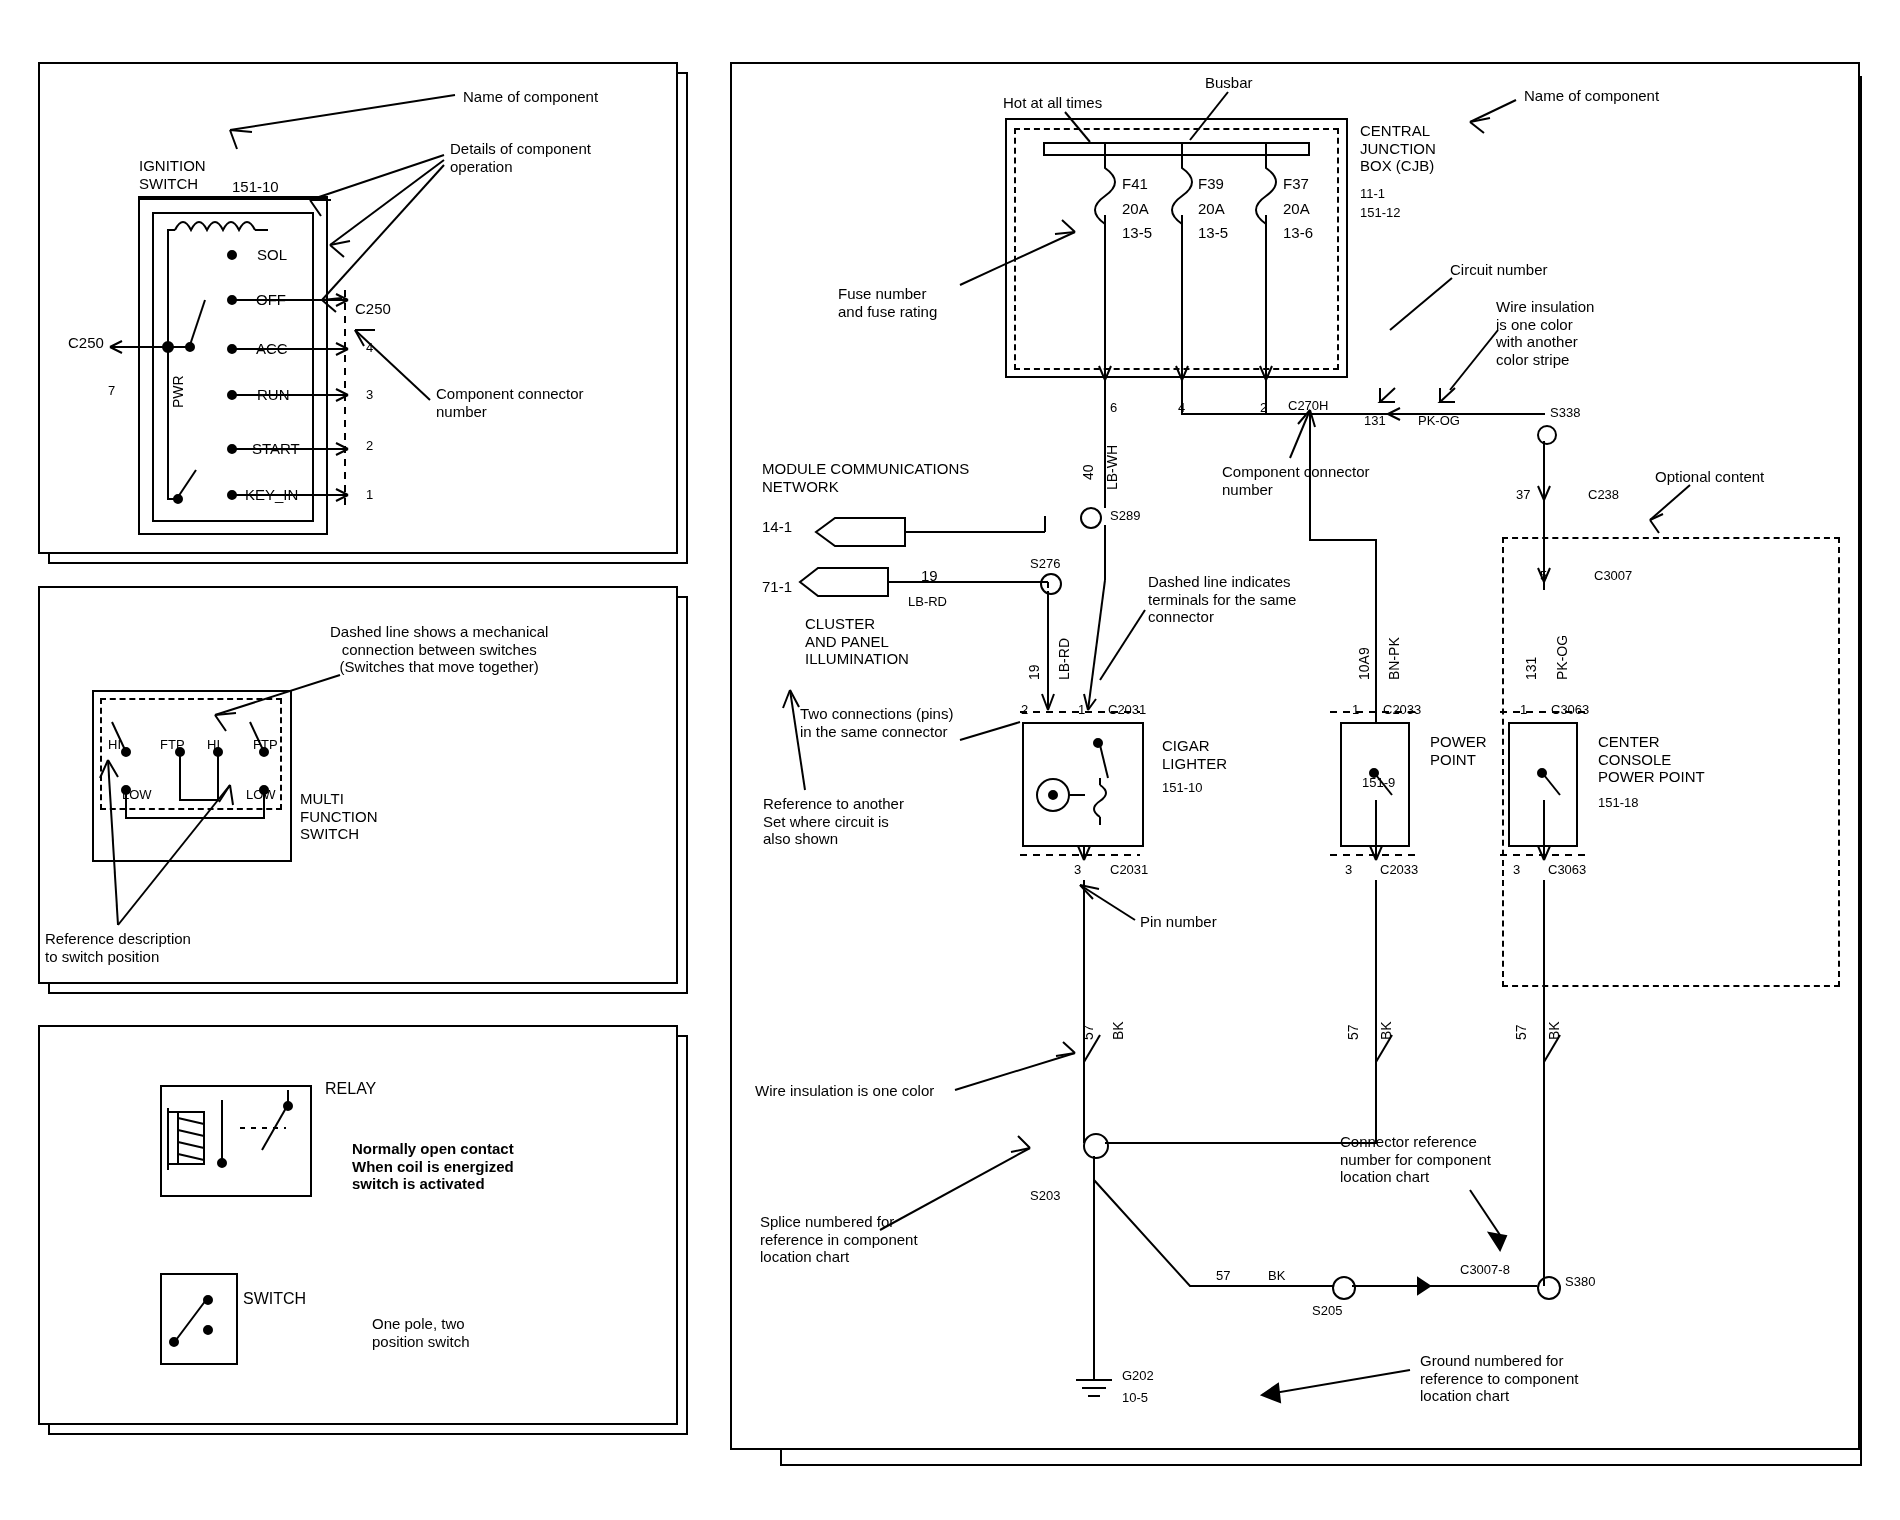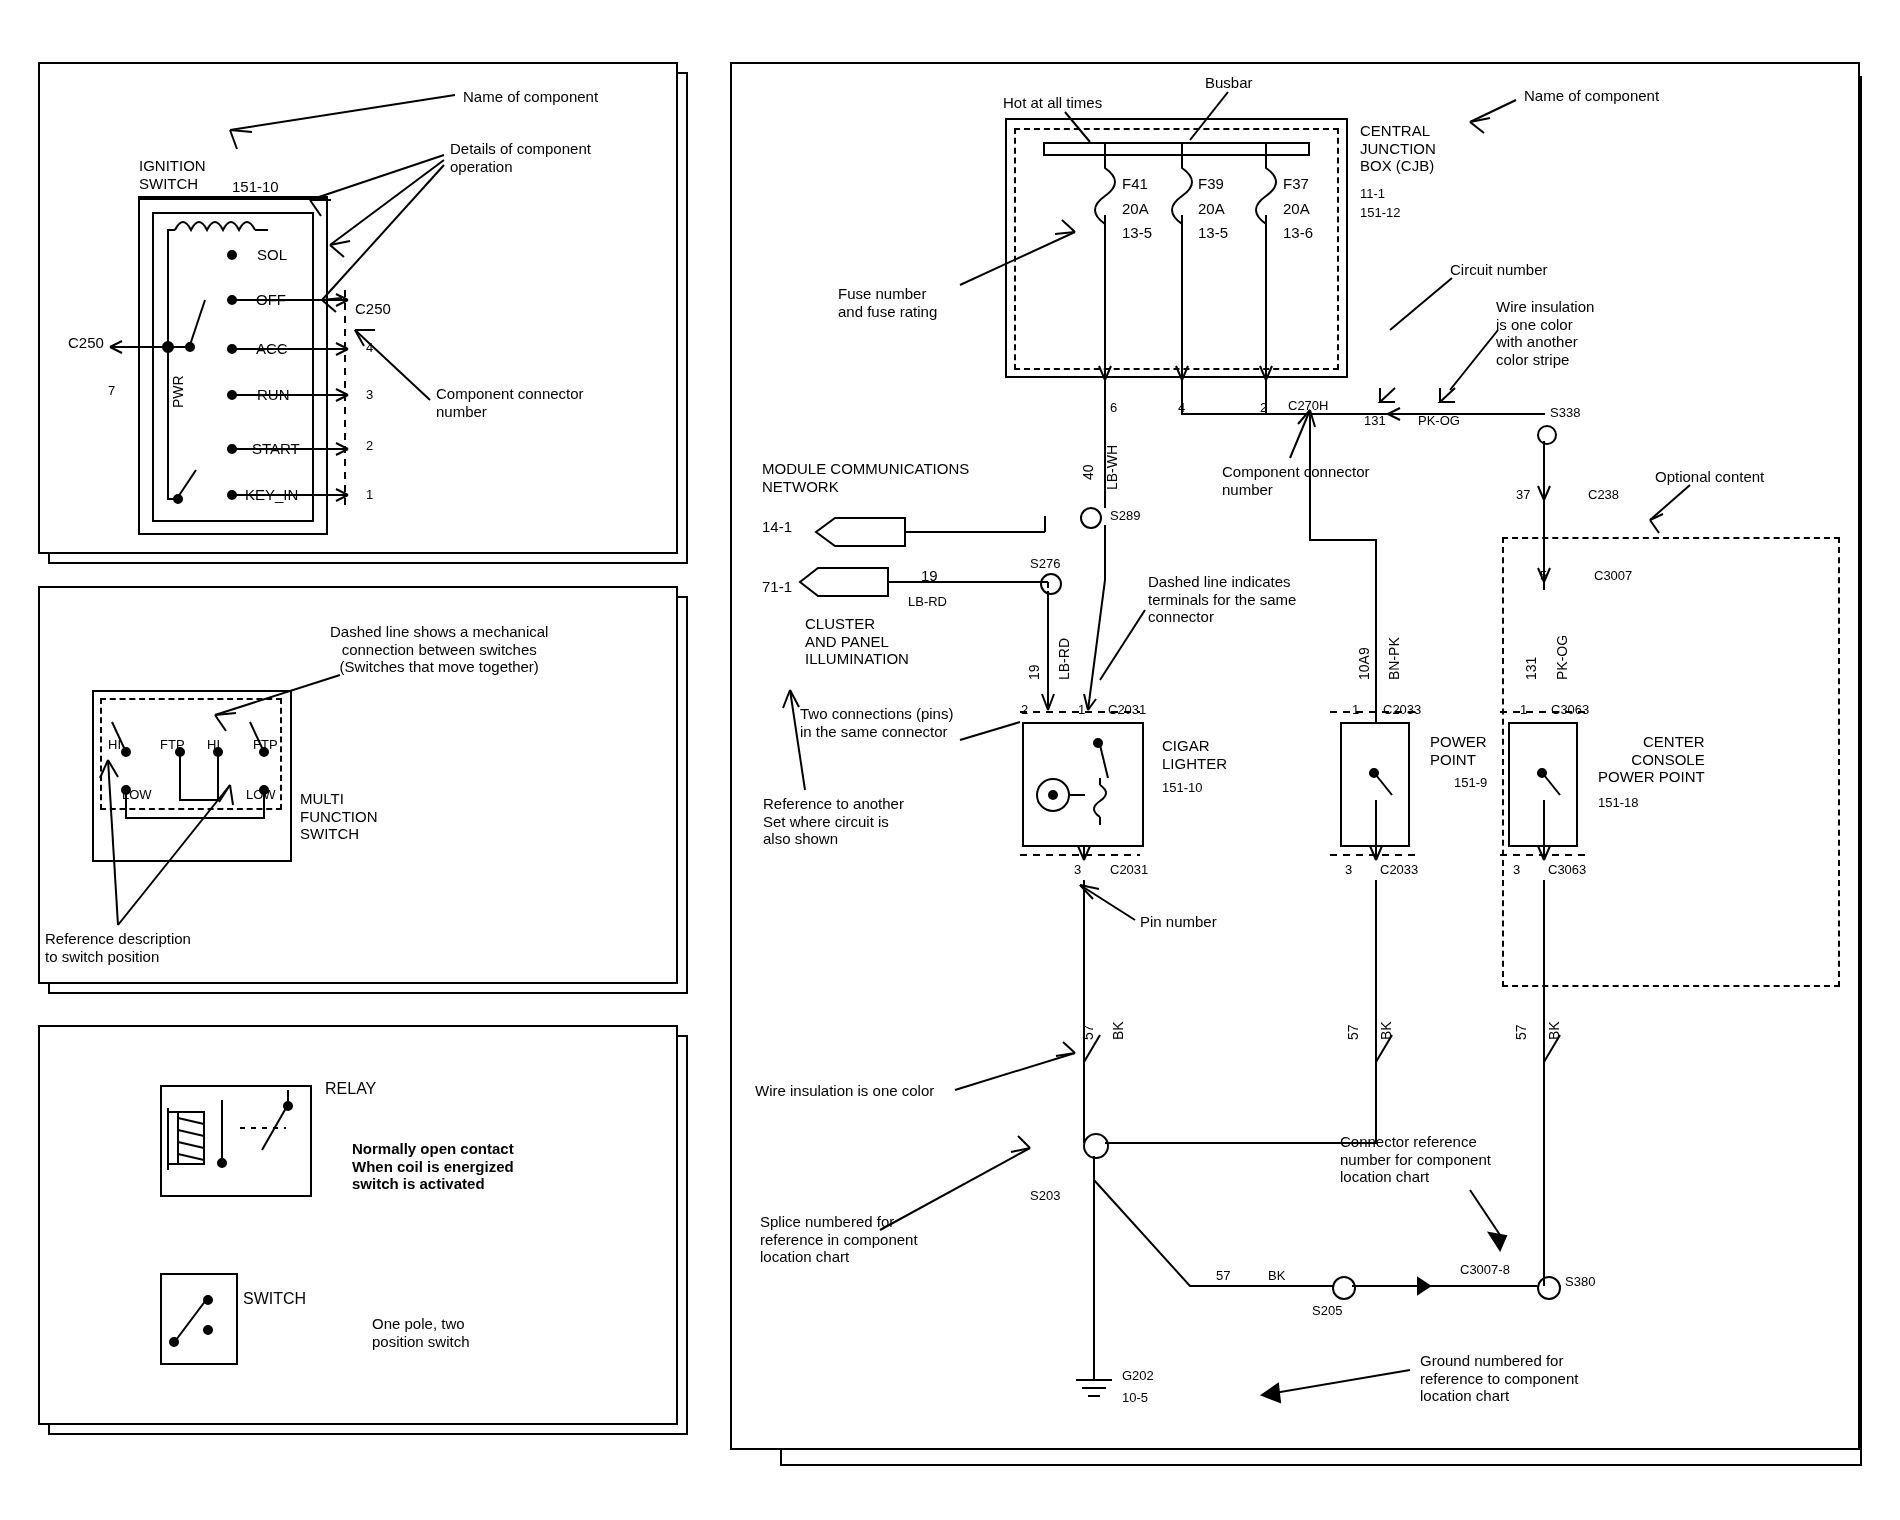--- a/index.html
+++ b/index.html
@@ -193,30 +193,30 @@
   <div class="txt sm" style="left:1074px;top:862px;">3</div>
   <div class="txt sm" style="left:1110px;top:862px;">C2031</div>
 
   <div class="vtxt" style="left:1356px;top:680px;">10A9</div>
   <div class="vtxt" style="left:1386px;top:680px;">BN-PK</div>
   <div class="txt sm" style="left:1352px;top:702px;">1</div>
   <div class="txt sm" style="left:1383px;top:702px;">C2033</div>
   <div class="box" style="left:1340px;top:722px;width:70px;height:125px;"></div>
   <div class="txt" style="left:1430px;top:733px;">POWER
 POINT</div>
-  <div class="txt sm" style="left:1454px;top:775px;">151-9</div>
+  <div class="txt sm" style="left:1362px;top:775px;">151-9</div>
   <div class="txt sm" style="left:1345px;top:862px;">3</div>
   <div class="txt sm" style="left:1380px;top:862px;">C2033</div>
 
   <div class="vtxt" style="left:1523px;top:680px;">131</div>
   <div class="vtxt" style="left:1554px;top:680px;">PK-OG</div>
   <div class="txt sm" style="left:1520px;top:702px;">1</div>
   <div class="txt sm" style="left:1551px;top:702px;">C3063</div>
   <div class="box" style="left:1508px;top:722px;width:70px;height:125px;"></div>
-  <div class="txt" style="left:1598px;top:733px;text-align:right;">CENTER
+  <div class="txt" style="left:1598px;top:733px;">CENTER
 CONSOLE
 POWER POINT</div>
   <div class="txt sm" style="left:1598px;top:795px;">151-18</div>
   <div class="txt sm" style="left:1513px;top:862px;">3</div>
   <div class="txt sm" style="left:1548px;top:862px;">C3063</div>
 
   <div class="txt" style="left:1140px;top:913px;">Pin number</div>
 
   <div class="vtxt" style="left:1080px;top:1040px;">57</div>
   <div class="vtxt" style="left:1110px;top:1040px;">BK</div>

